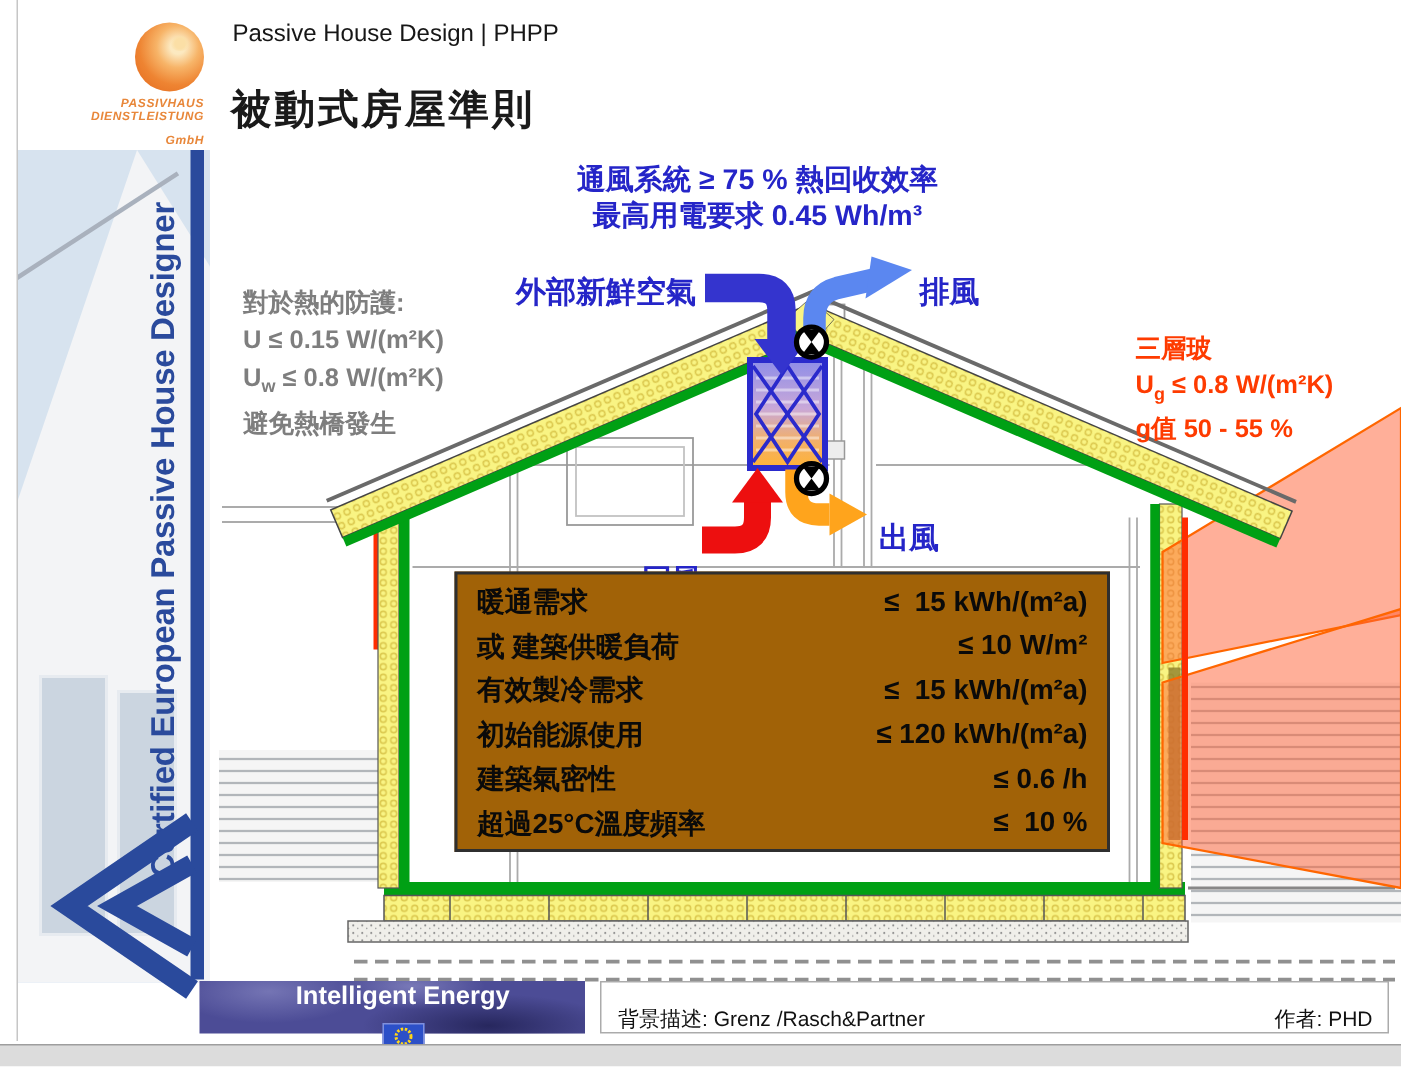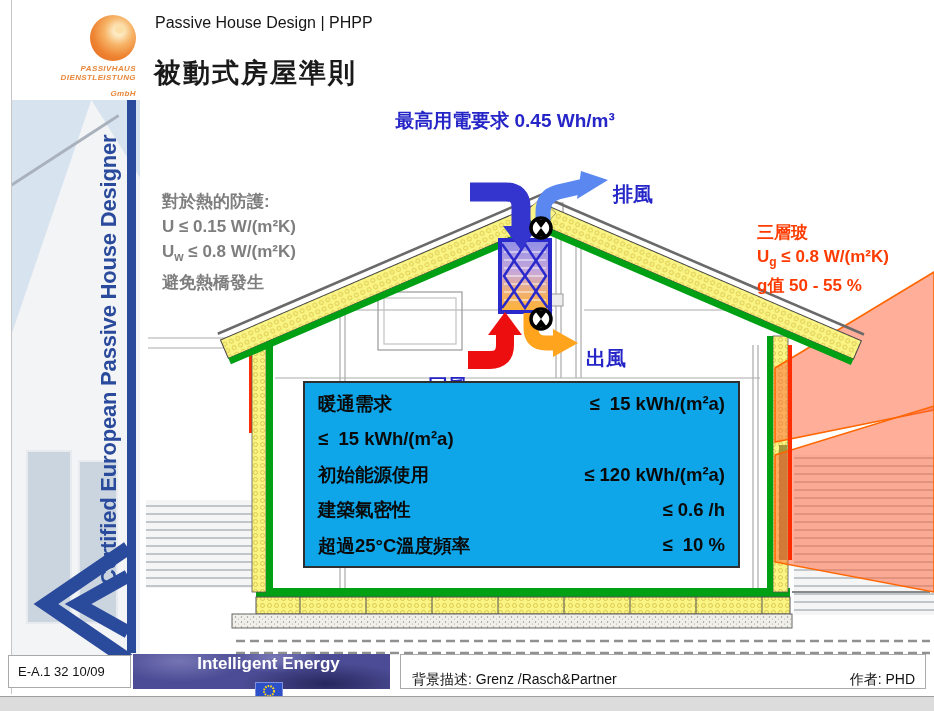--- a/index.html
+++ b/index.html
@@ -37,21 +37,21 @@
   #lbl-exhaust{left:613px;top:181px;font-size:20px;font-family:Liberation Serif, serif;}
   #lbl-return{left:428px;top:349px;font-size:20px;margin-top:24px;}
   #lbl-supply{left:586px;top:345px;font-size:20px;}
   #heat-prot{left:162px;top:189px;font-size:17px;line-height:25px;font-weight:bold;color:#7E7E7E;}
   #glazing{left:757px;top:177px;font-size:17px;line-height:24px;font-weight:bold;color:#FE3B00;margin-top:44px;}
   #airtight{left:124px;top:397px;width:134px;text-align:center;font-size:19px;line-height:25px;
     font-weight:bold;color:#00A014;}
   sub.sb{font-size:12px;}
 
   
-  #req-table{left:303px;top:381px;width:437px;height:187px;background:#0ea5e9;
+  #req-table{left:303px;top:381px;width:437px;height:187px;background:#a16207;
     border:2px solid #2F2F2F;box-sizing:border-box;display:flex;flex-direction:column;
     padding:3px 13px;}
   .req-row{flex:1;display:flex;justify-content:space-between;align-items:center;
     font-size:18.5px;font-weight:bold;color:#0A0A0A;}
   .req-row .val{white-space:pre;}
 
   
   #ref-box{left:8px;top:655px;width:123px;height:33px;background:#fff;border:1px solid #A9A9A9;
     box-sizing:border-box;line-height:31px;padding-left:9px;font-size:13px;color:#111;}
   #ie-logo{left:133px;top:654px;width:257px;height:35px;display:flex;align-items:center;gap:8px;
@@ -201,22 +201,24 @@
       <polygon points="535,236 547,236 541,228" fill="#000"></polygon>
     </g>
     <g>
       <circle cx="541" cy="319" r="10" fill="#FFFFFF" stroke="#000" stroke-width="3.5"></circle>
       <polygon points="535,311 547,311 541,319" fill="#000"></polygon>
       <polygon points="535,327 547,327 541,319" fill="#000"></polygon>
     </g>
   </svg>
 
   <div class="abs cjk-blue" id="vent-note">
+    <div>通風系統 ≥ 75 % 熱回收效率</div>
     <div>最高用電要求 0.45 Wh/m³</div>
   </div>
+  <div class="abs cjk-blue" id="lbl-fresh">外部新鮮空氣</div>
   <div class="abs cjk-blue" id="lbl-exhaust">排風</div>
   <div class="abs cjk-blue" id="lbl-return">回風</div>
   <div class="abs cjk-blue" id="lbl-supply">出風</div>
 
   <div class="abs" id="heat-prot">
     <div>對於熱的防護:</div>
     <div>U ≤ 0.15 W/(m²K)</div>
     <div><span>U</span><sub class="sb">w</sub><span> ≤ 0.8 W/(m²K)</span></div>
     <div>避免熱橋發生</div>
   </div>
@@ -227,37 +229,41 @@
     <div>g值 50 - 55 %</div>
   </div>
 
 
   <div class="abs" id="req-table">
     <div class="req-row">
       <span>暖通需求</span>
       <span class="val">≤  15 kWh/(m²a)</span>
     </div>
     <div class="req-row">
+      <span>或 建築供暖負荷</span>
+      <span class="val">≤ 10 W/m²</span>
+    </div>
+    <div class="req-row">
+      <span>有效製冷需求</span>
       <span class="val">≤  15 kWh/(m²a)</span>
     </div>
     <div class="req-row">
       <span>初始能源使用</span>
       <span class="val">≤ 120 kWh/(m²a)</span>
     </div>
     <div class="req-row">
       <span>建築氣密性</span>
       <span class="val">≤ 0.6 /h</span>
     </div>
     <div class="req-row">
       <span>超過25°C溫度頻率</span>
       <span class="val">≤  10 %</span>
     </div>
   </div>
 
-  <div class="abs" id="ref-box">E-A.1 32 10/09</div>
   <div class="abs" id="ie-logo">
     <span id="ie-bold">Intelligent Energy</span>
     <span id="eu-flag">
       <svg width="16" height="16" viewBox="0 0 16 16">
         <circle cx="8" cy="8" r="5" fill="none" stroke="#FFD617" stroke-width="2" stroke-dasharray="1.6 1.1"></circle>
       </svg>
     </span>
     <span id="ie-light">Europe</span>
   </div>
   <div class="abs" id="credit-box">

